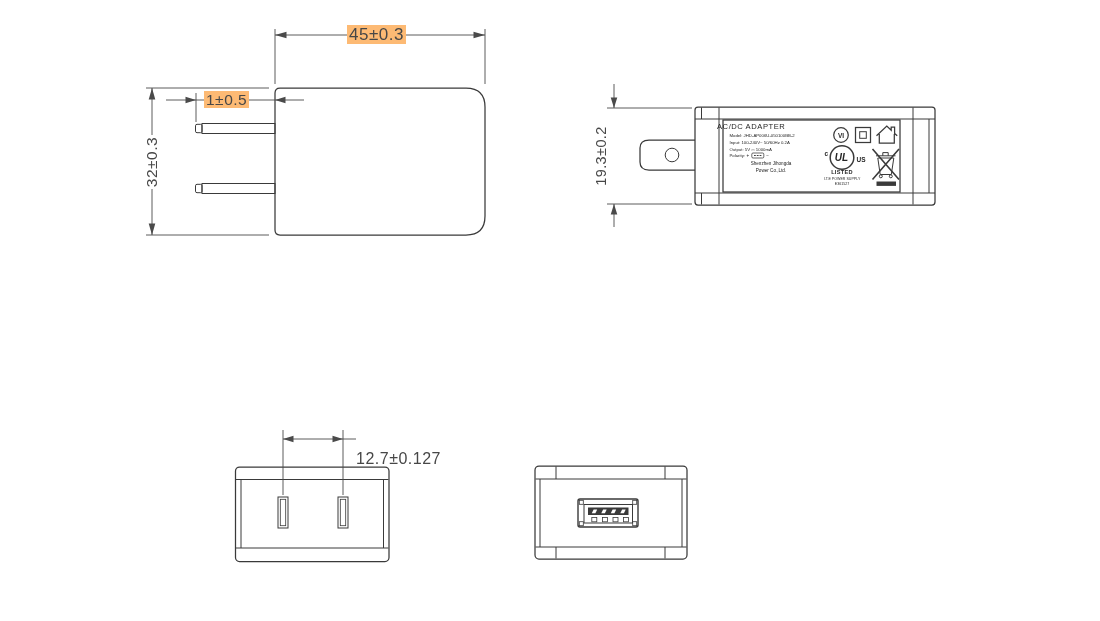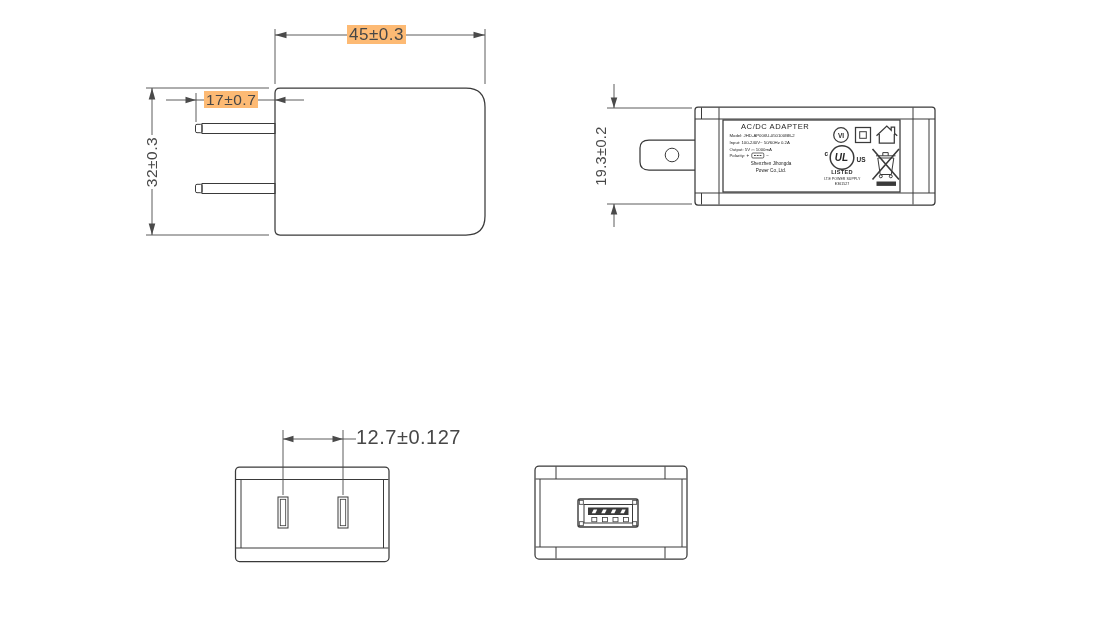--- a/index.html
+++ b/index.html
@@ -129,33 +129,33 @@
       <rect class="lnt" x="591.8" y="517.5" width="5" height="4.3"></rect>
       <rect class="lnt" x="602.4" y="517.5" width="5" height="4.3"></rect>
       <rect class="lnt" x="613" y="517.5" width="5" height="4.3"></rect>
       <rect class="lnt" x="623.6" y="517.5" width="5" height="4.3"></rect>
     </g>
   </g>
 </svg>
 
 <div class="dim" style="left:347px;top:25px;font-size:17px;"><span class="bgspan">45±0.3</span></div>
 
-<div class="dim" style="left:204px;top:91px;font-size:15.5px;"><span class="bgspan">17±0.7</span></div>
+<div class="dim" style="left:204px;top:91px;font-size:15.5px;"><span class="bgspan">1±0.5</span></div>
 
 <div class="vdim" style="left:112px;top:153.5px;width:80px;height:16px;font-size:15.5px;color:#474747;letter-spacing:.5px;">
       <span class="bgspan" style="background:#fff;padding:0 2px;">32±0.3</span>
     </div>
 
 <div class="vdim" style="left:546px;top:148px;width:110px;height:16px;font-size:14.5px;color:#474747;letter-spacing:.4px;">
       <span>19.3±0.2</span>
     </div>
 
-<div class="dim" style="left:356px;top:426px;font-size:20px;"><span>12.7±0.127</span></div>
+<div class="dim" style="left:356px;top:450px;font-size:16px;"><span>12.7±0.127</span></div>
 
-<div class="lbl" style="left:741px;top:121.5px;font-size:7.6px;letter-spacing:.55px;font-weight:500;">AC/DC  ADAPTER</div>
+<div class="lbl" style="left:717px;top:121.5px;font-size:7.6px;letter-spacing:.55px;font-weight:500;">AC/DC  ADAPTER</div>
 <div class="lbl" style="left:729.5px;top:133.2px;font-size:4.3px;">Model: JHD-AP006U-050100BB-2</div>
 <div class="lbl" style="left:729.5px;top:140px;font-size:4.3px;">Input: 100-240V~ 50/60Hz 0.2A</div>
 <div class="lbl" style="left:729.5px;top:146.8px;font-size:4.3px;">Output: 5V ⎓ 1000mA</div>
 
 <div class="polrow" style="left:729.5px;top:152.4px;font-size:4.3px;">
   <span>Polarity:</span>
   <span style="font-size:4.6px;">+</span>
   <svg width="14" height="7" style="position:static;">
     <rect x="0.8" y="1" width="12" height="5" rx="1.2" fill="none" stroke="#2a2a2a" stroke-width=".7"></rect>
     <path d="M3 3.5 H4.8 M5.8 3.5 H7.6 M8.6 3.5 H10.4" stroke="#2a2a2a" stroke-width=".9" fill="none"></path>

